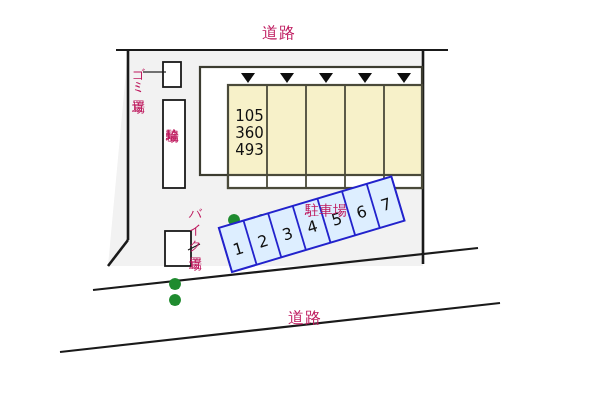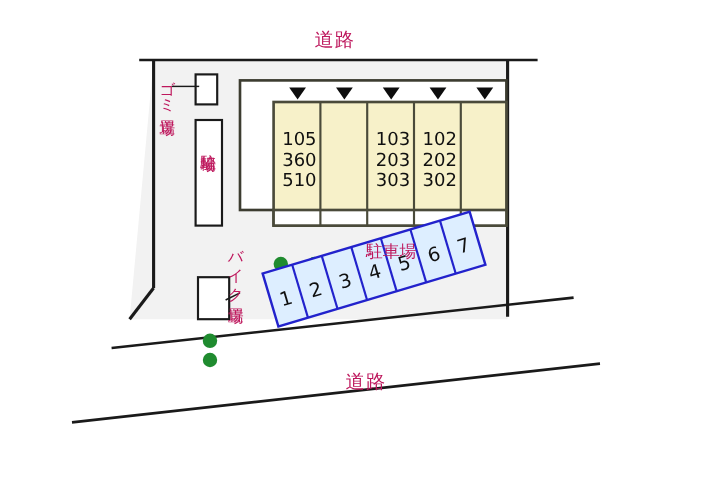--- a/index.html
+++ b/index.html
@@ -154,30 +154,20 @@
 
   <div class="txt vert-label" style="left:166px; top:118px;">駐輪場</div>
 
   <div class="txt vert-label" style="left:189px; top:199px;">バイク置場</div>
 
   <div class="txt parking-label" style="left:305px; top:203px;">駐車場</div>
 
   <div class="unit-col-text" style="left:228px; top:108px;">
     <div>105</div>
     <div>360</div>
-    <div>510</div>
+    <div>493</div>
   </div>
 
 
-  <div class="unit-col-text" style="left:306px; top:108px;">
-    <div>103</div>
-    <div>203</div>
-    <div>303</div>
-  </div>
 
-  <div class="unit-col-text" style="left:345px; top:108px;">
-    <div>102</div>
-    <div>202</div>
-    <div>302</div>
-  </div>
 
 
 </div>
 
 </body></html>

